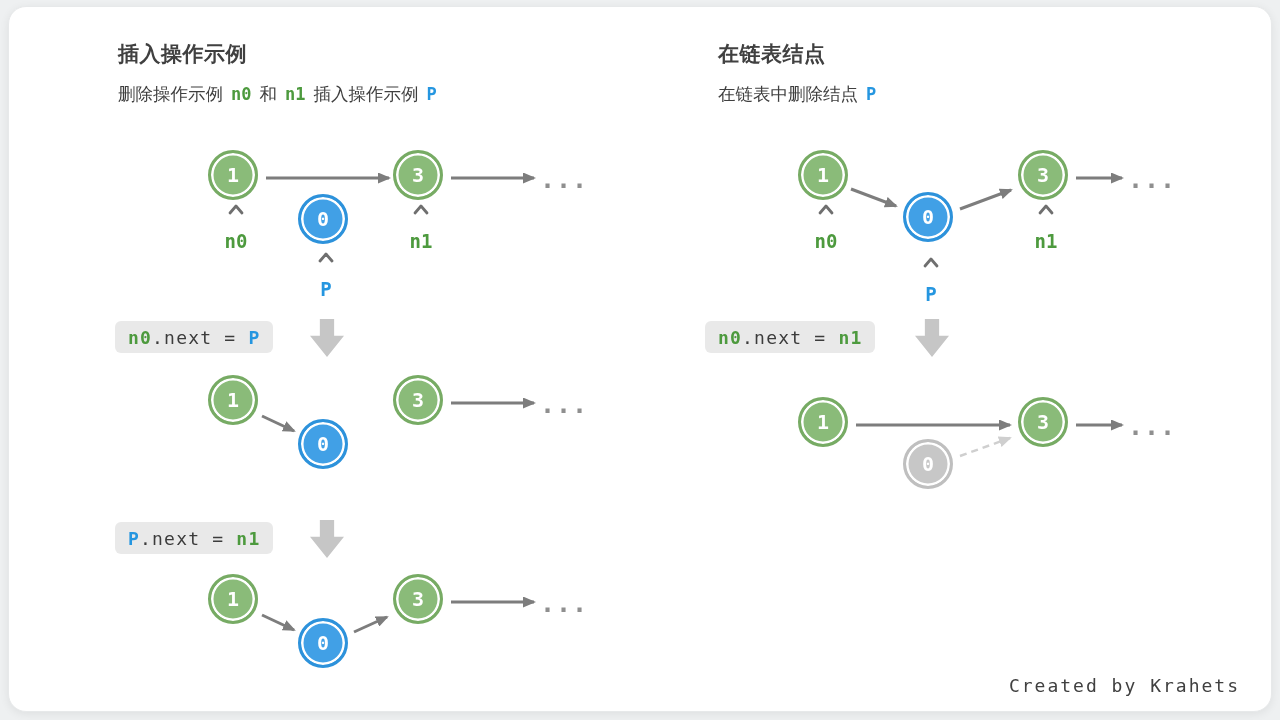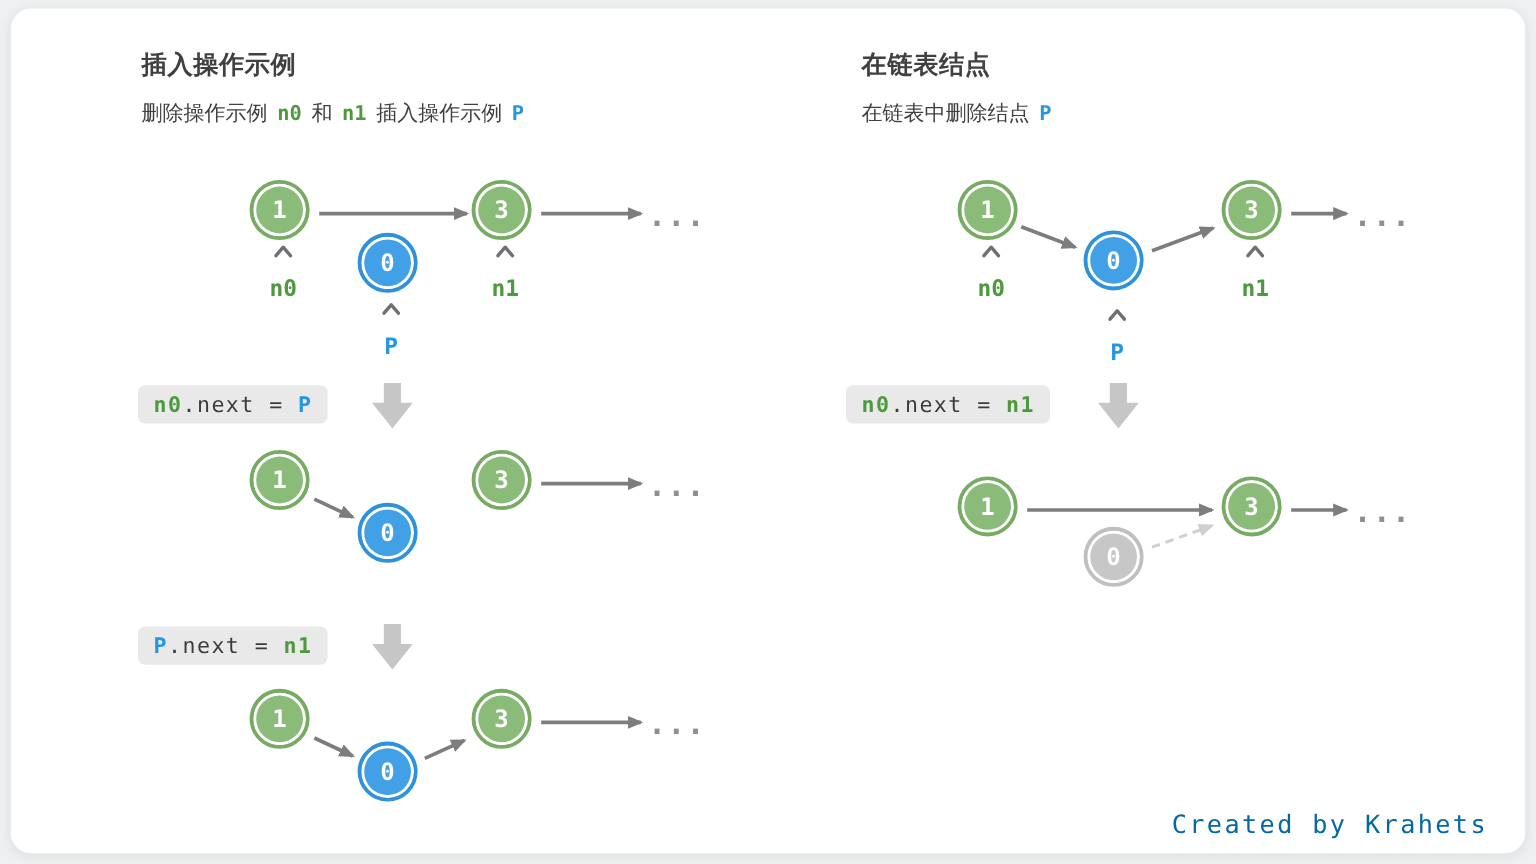--- a/index.html
+++ b/index.html
@@ -55,21 +55,21 @@
   .codebox .tokb { font-weight:bold; }
 
   .block-arrow {
     position:absolute; width:34px; height:38px; background:#c6c6c6;
     clip-path: polygon(29% 0, 71% 0, 71% 44%, 100% 44%, 50% 100%, 0 44%, 29% 44%);
   }
 
   .footer {
     position:absolute; right:40px; top:675px;
     font-family:"DejaVu Sans Mono","Liberation Mono",monospace;
-    font-size:21px; color:#0369a1; letter-spacing:2px;
+    font-size:18px; color:#404040; letter-spacing:2px;
   }
 </style>
 </head>
 <body>
 
 <div class="stage">
   <div class="card"></div>
 
   <svg class="arrows" viewBox="0 0 1280 720">
     <defs>

